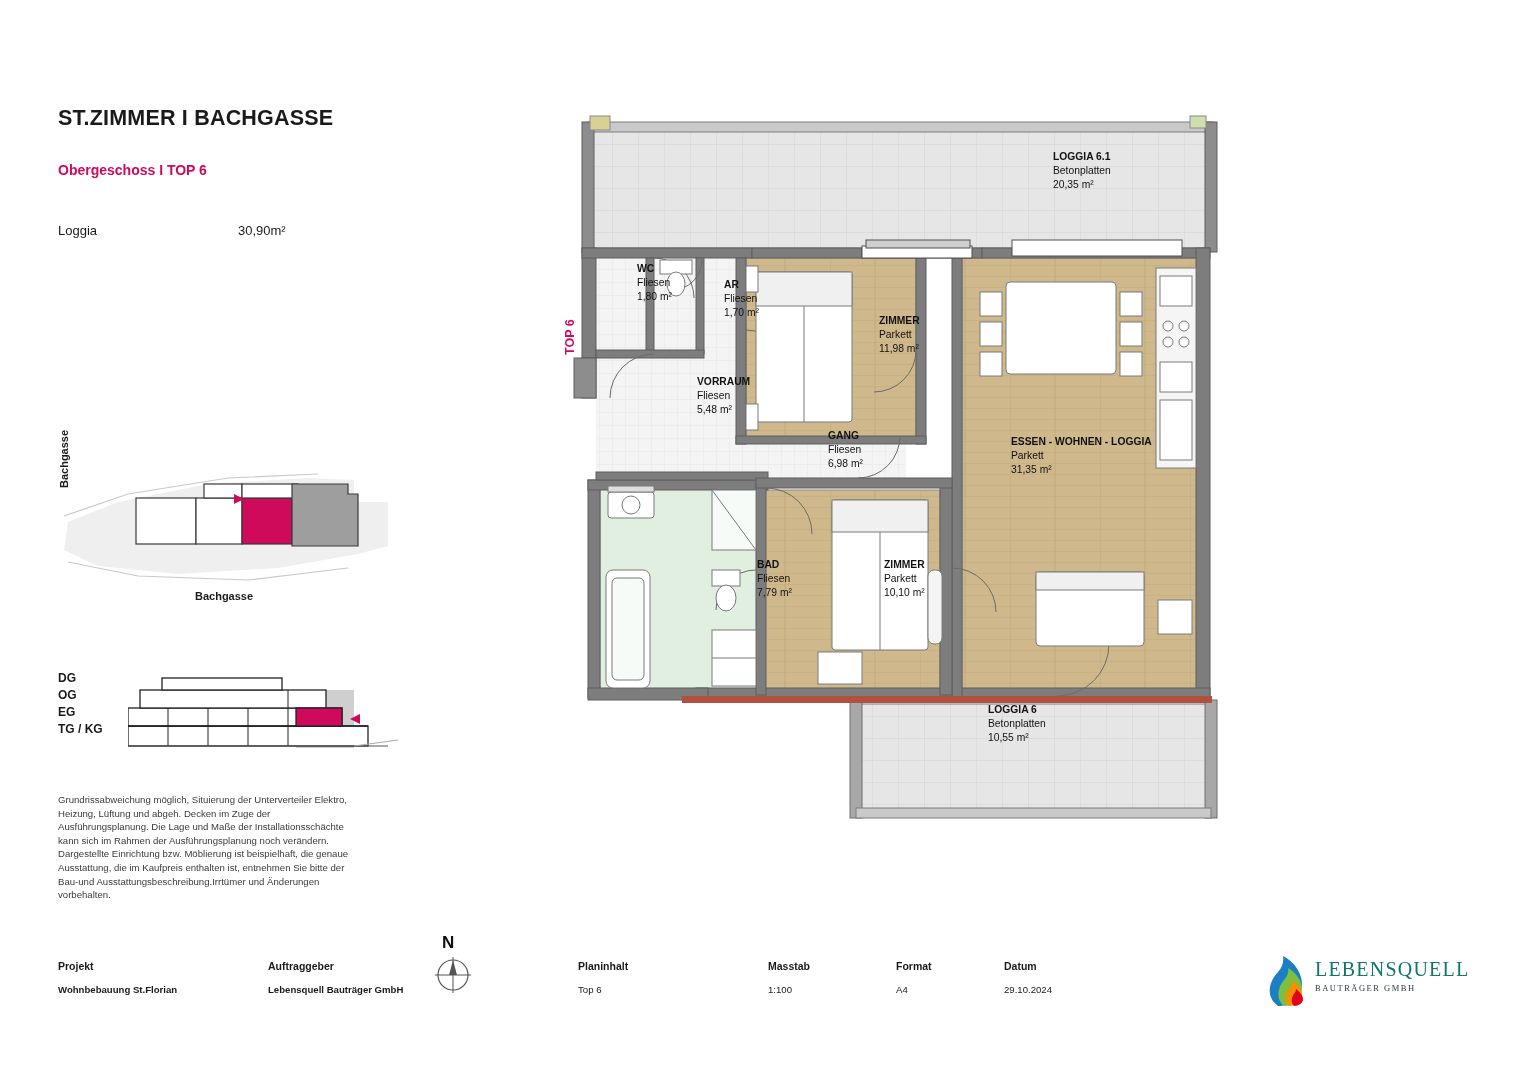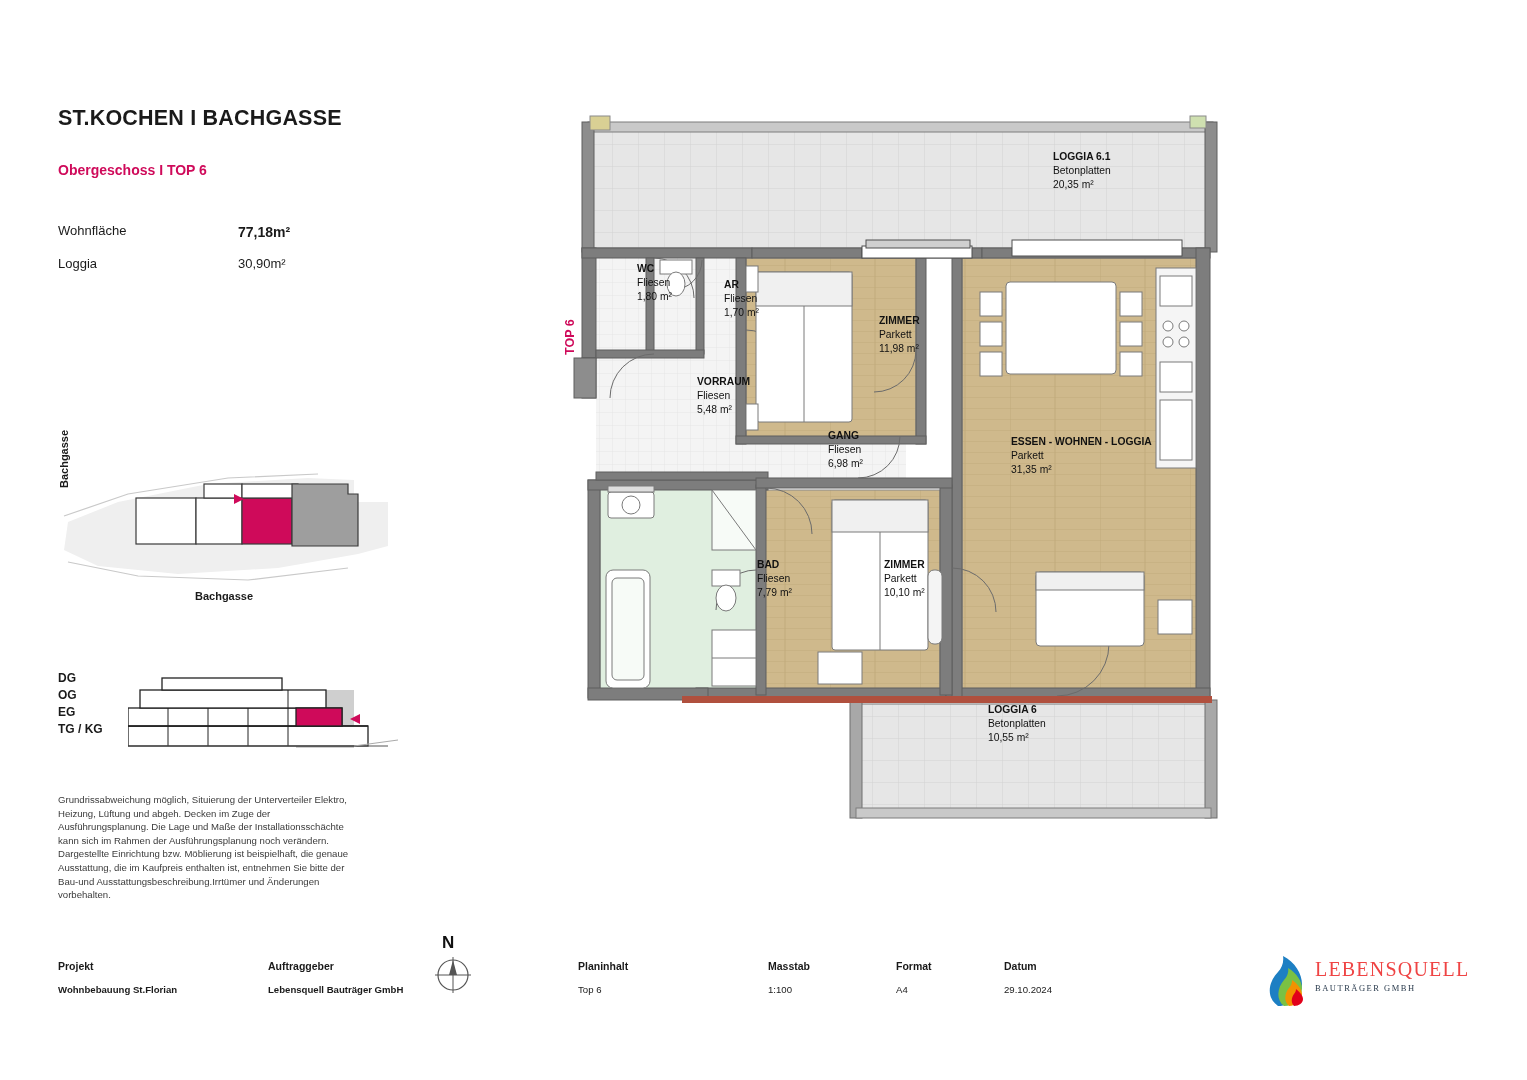--- a/index.html
+++ b/index.html
@@ -52,21 +52,21 @@
   .f-head { font-weight:bold; font-size:10.5px; margin-bottom:12px; }
   .f-proj { left:58px; top:5px; }
   .f-auftrag { left:268px; top:5px; }
   .f-plan { left:578px; top:5px; }
   .f-mass { left:768px; top:5px; }
   .f-format { left:896px; top:5px; }
   .f-datum { left:1004px; top:5px; }
 
   .logo { position:absolute; left:1262px; top:952px; width:210px; height:58px; }
   .logo-text { position:absolute; left:53px; top:6px; }
-  .logo-name { font-size:20px; letter-spacing:1.2px; color:#ef4444; font-family:"Liberation Serif", serif; }
+  .logo-name { font-size:20px; letter-spacing:1.2px; color:#0f766e; font-family:"Liberation Serif", serif; }
   .logo-sub { font-size:8.5px; letter-spacing:1.5px; color:#2a3b4d; font-family:"Liberation Serif", serif; margin-top:2px; }
 
   
   .plan { position:absolute; left:560px; top:100px; width:700px; height:730px; }
   .plan svg { display:block; }
 
   .top6-label {
     position:absolute; left:563px; top:355px;
     font-size:12.5px; font-weight:bold; color:#cf0a5a;
     transform:rotate(-90deg); transform-origin:left top;
@@ -76,29 +76,25 @@
   .room { position:absolute; font-size:10.3px; line-height:1.34; color:#111; }
   .room .rn { font-weight:bold; }
 
   .north { position:absolute; left:370px; top:480px; }
 </style>
 </head>
 <body>
 
 <div class="left">
   <div class="title">
-    <div>ST.KOCHEN I BACHGASSE</div>
+    <div>ST.ZIMMER I BACHGASSE</div>
   </div>
   <div class="subtitle">Obergeschoss I TOP 6</div>
 
   <div class="facts">
-    <div class="fact-row">
-      <div class="fact-label">Wohnfläche</div>
-      <div class="fact-value bold">77,18m²</div>
-    </div>
     <div class="fact-row">
       <div class="fact-label">Loggia</div>
       <div class="fact-value">30,90m²</div>
     </div>
   </div>
 </div>
 
 <div class="siteplan">
   <svg width="420" height="165" viewBox="0 0 420 165">
 

